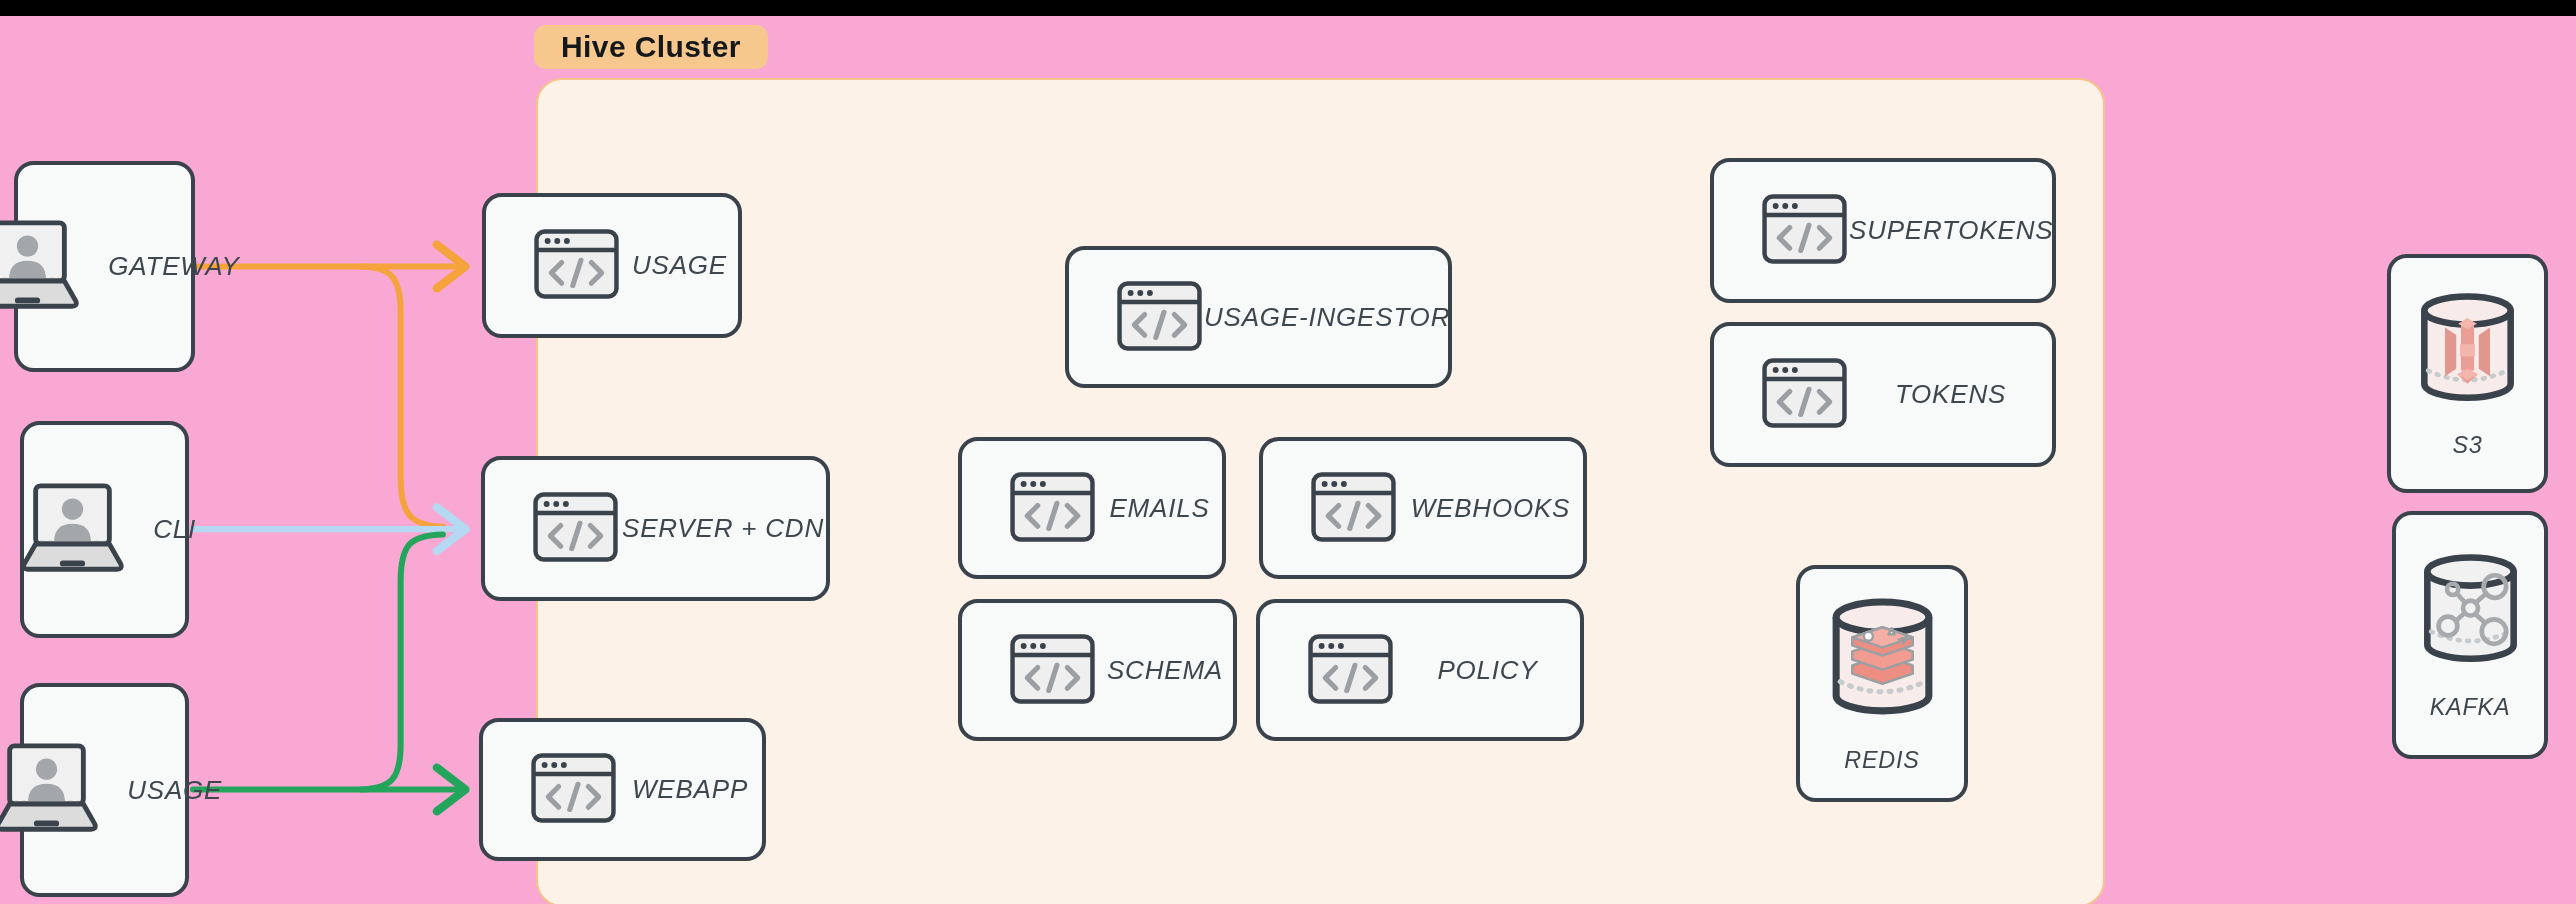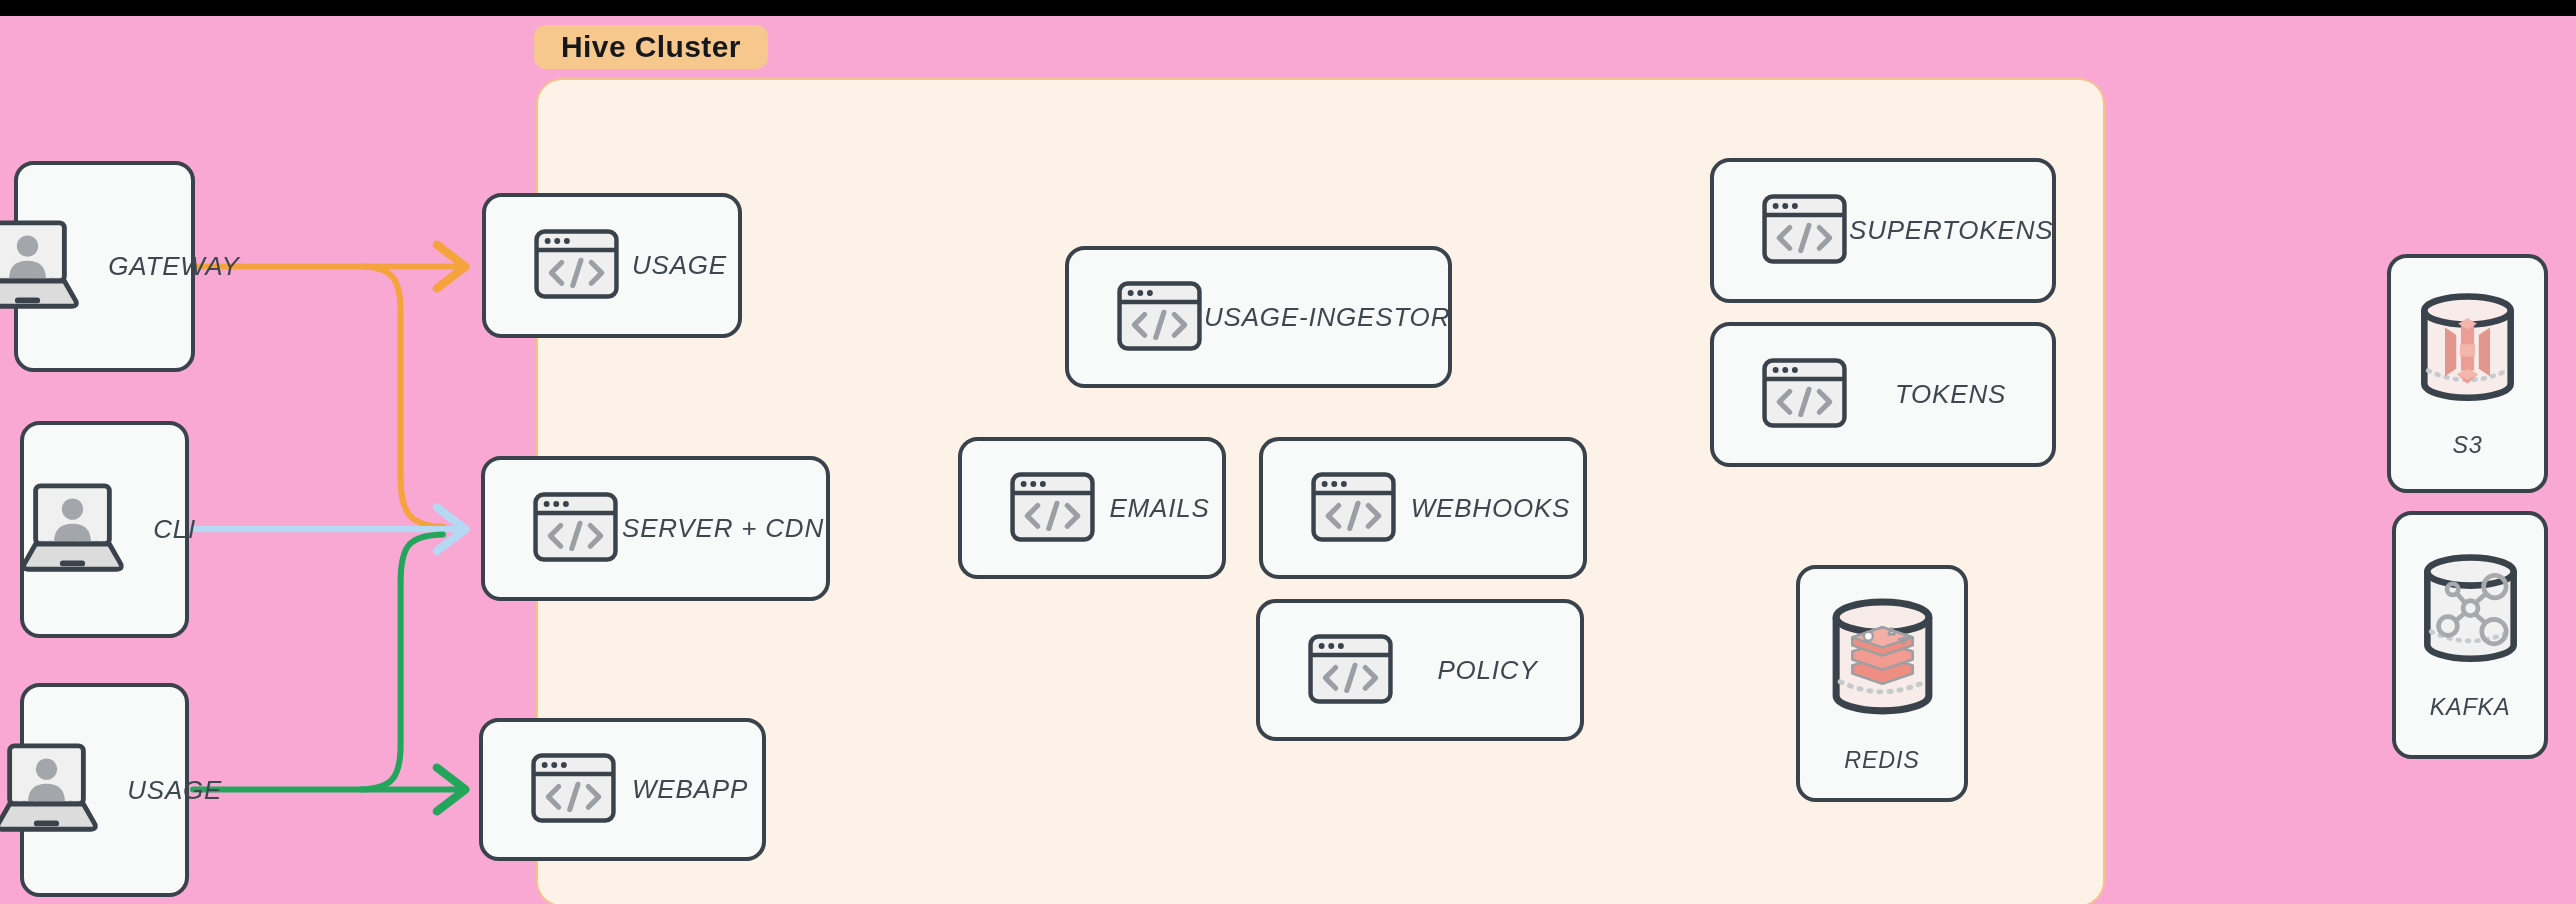--- a/index.html
+++ b/index.html
@@ -173,20 +173,26 @@
           <use href="#sym-browser"></use>
         </svg></span>
     <span class="label">EMAILS</span>
   </div>
   <div class="node svc" style="left:1259px;top:421px;width:328px;height:142px">
     <span><svg width="89" height="74" viewBox="0 0 120 100">
           <use href="#sym-browser"></use>
         </svg></span>
     <span class="label">WEBHOOKS</span>
   </div>
+  <div class="node svc" style="left:958px;top:583px;width:279px;height:142px">
+    <span><svg width="89" height="74" viewBox="0 0 120 100">
+          <use href="#sym-browser"></use>
+        </svg></span>
+    <span class="label">SCHEMA</span>
+  </div>
   <div class="node svc" style="left:1256px;top:583px;width:328px;height:142px">
     <span><svg width="89" height="74" viewBox="0 0 120 100">
           <use href="#sym-browser"></use>
         </svg></span>
     <span class="label">POLICY</span>
   </div>
   <div class="node svc" style="left:1710px;top:142px;width:346px;height:145px">
     <span><svg width="89" height="74" viewBox="0 0 120 100">
           <use href="#sym-browser"></use>
         </svg></span>

